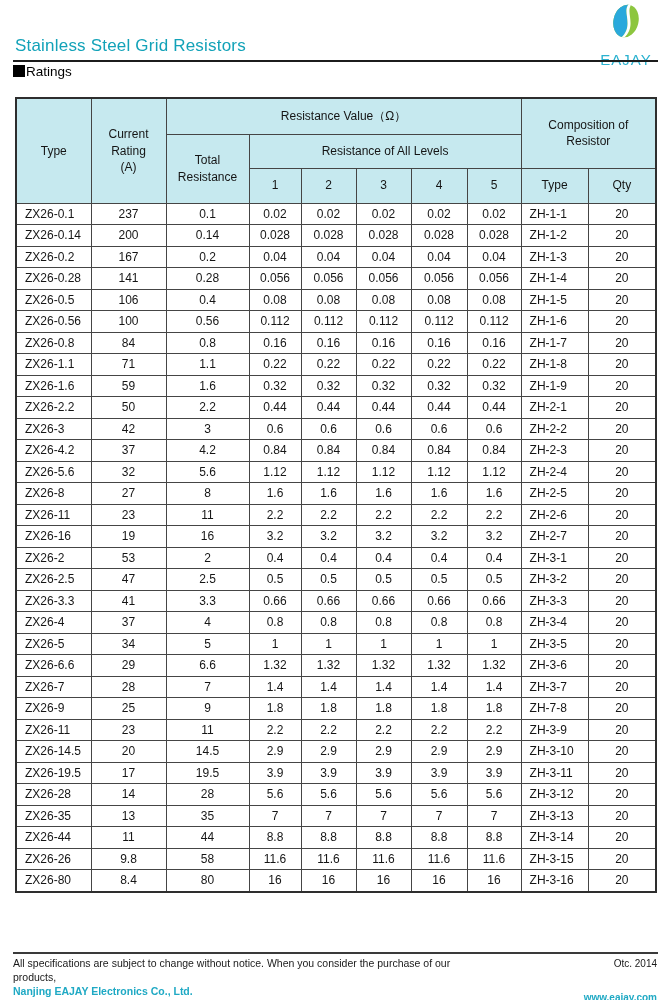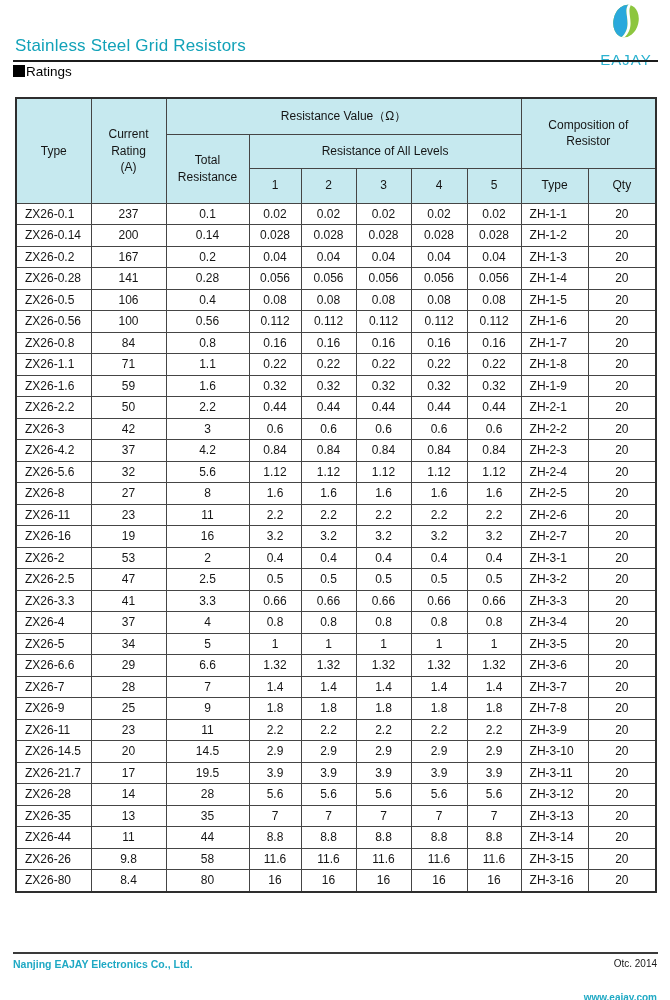--- a/index.html
+++ b/index.html
@@ -457,21 +457,21 @@
           <td>14.5</td>
           <td>2.9</td>
           <td>2.9</td>
           <td>2.9</td>
           <td>2.9</td>
           <td>2.9</td>
           <td class="left">ZH-3-10</td>
           <td>20</td>
         </tr>
         <tr>
-          <td class="left">ZX26-21.7</td>
+          <td class="left">ZX26-19.5</td>
           <td>17</td>
           <td>19.5</td>
           <td>3.9</td>
           <td>3.9</td>
           <td>3.9</td>
           <td>3.9</td>
           <td>3.9</td>
           <td class="left">ZH-3-11</td>
           <td>20</td>
         </tr>
@@ -535,19 +535,20 @@
           <td class="left">ZH-3-16</td>
           <td>20</td>
         </tr>
       </tbody>
   </table>
 </div>
 
 <div class="rule-bottom"></div>
 
 <div class="footer-left">
+  <div>All specifications are subject to change without notice. When you consider the purchase of our products,</div>
   <div class="footer-company">Nanjing EAJAY Electronics Co., Ltd.</div>
 </div>
 
 <div class="footer-right">
   <div>Otc. 2014</div>
   <div class="footer-url">www.eajay.com</div>
 </div>
 
 </body></html>

